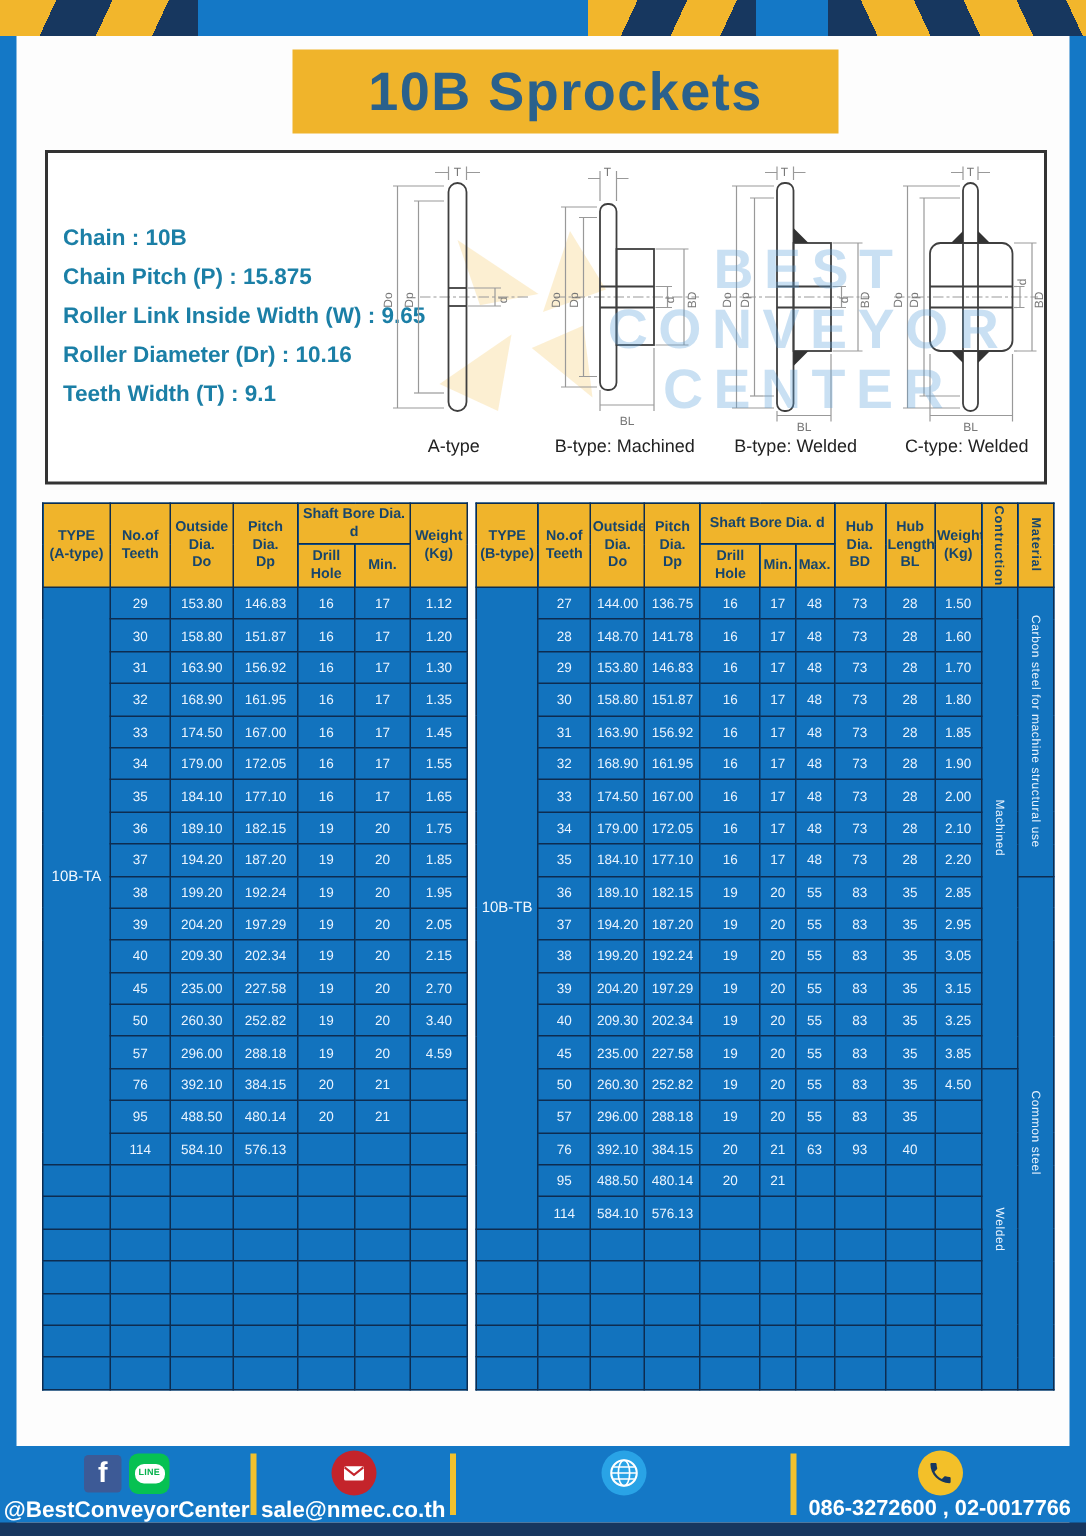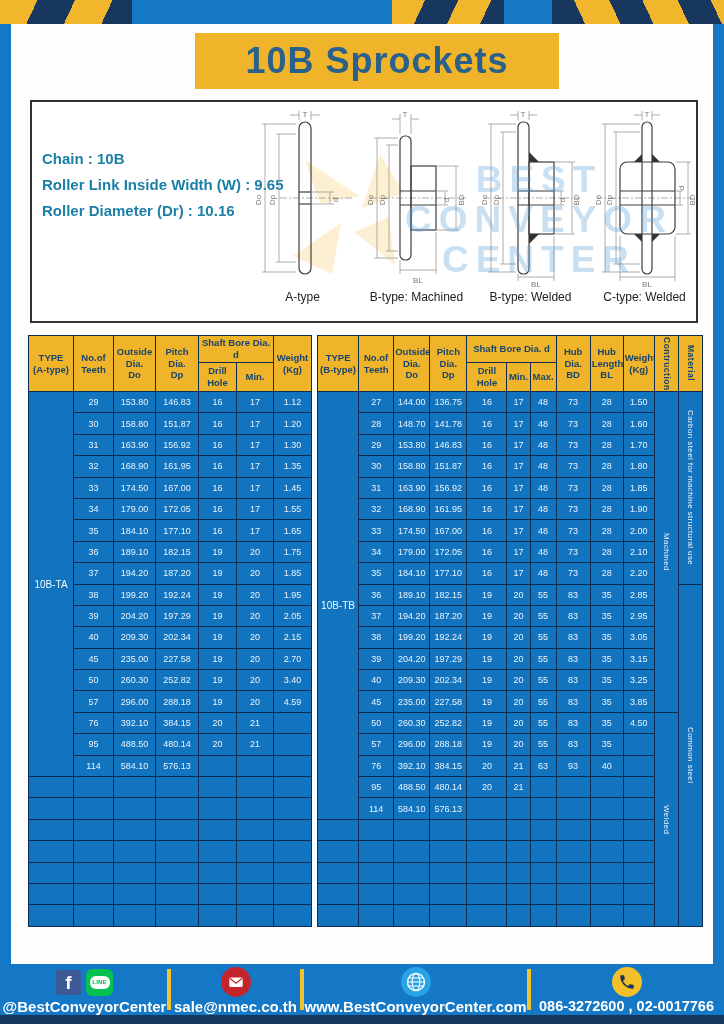--- a/index.html
+++ b/index.html
@@ -86,22 +86,24 @@
       <path d="M22 12 L58 36 L32 41 Z M72 8 L60 44 L88 34 Z M14 76 L46 54 L40 88 Z M82 82 L55 60 L78 50 Z" fill="rgba(242,186,60,.5)"></path>
     </svg>
   </div>
   <div class="watermark">
     <div>BEST</div>
     <div>CONVEYOR</div>
     <div>CENTER</div>
   </div>
   <div class="specs">
     <div>Chain : 10B</div>
+    <div>Chain Pitch (P) : 15.875</div>
     <div>Roller Link Inside Width (W) : 9.65</div>
     <div>Roller Diameter (Dr) : 10.16</div>
+    <div>Teeth Width (T) : 9.1</div>
   </div>
 
   <div class="diagrams">
 
     <div class="diagram">
       <svg viewBox="0 0 105 180" width="105" height="180">
         <g class="dim">
           <line x1="30" y1="90" x2="102" y2="90" stroke-dasharray="7 2 2 2"></line>
           <line x1="46" y1="16" x2="12" y2="16"></line>
             <line x1="46" y1="164" x2="12" y2="164"></line>
@@ -870,21 +872,20 @@
   <div class="fgroup" id="fg3">
     <div class="ficons">
       <div class="circle-icon" style="background:#29A3E6;">
         <svg width="24" height="24" viewBox="0 0 24 24" fill="none" stroke="#fff">
           <circle cx="12" cy="12" r="8.5" stroke-width="1.4"></circle>
           <ellipse cx="12" cy="12" rx="3.8" ry="8.5" stroke-width="1.1"></ellipse>
           <path d="M3.5 12h17M5 8h14M5 16h14" stroke-width="1.1"></path>
         </svg>
       </div>
     </div>
-    <div class="flabel">www.BestConveyorCenter.com</div>
   </div>
   <div class="fgroup" id="fg4">
     <div class="ficons">
       <div class="circle-icon" style="background:#F3C029;">
         <svg width="18" height="18" viewBox="0 0 24 24">
           <path d="M6.62 10.79c1.44 2.83 3.76 5.14 6.59 6.59l2.2-2.21c.27-.27.67-.36 1.02-.24 1.12.37 2.33.57 3.57.57.55 0 1 .45 1 1V20c0 .55-.45 1-1 1-9.39 0-17-7.61-17-17 0-.55.45-1 1-1h3.5c.55 0 1 .45 1 1 0 1.25.2 2.45.57 3.57.11.35.03.74-.25 1.02l-2.2 2.2z" fill="#17375F"></path>
         </svg>
       </div>
     </div>
     <div class="flabel">086-3272600 , 02-0017766</div>

